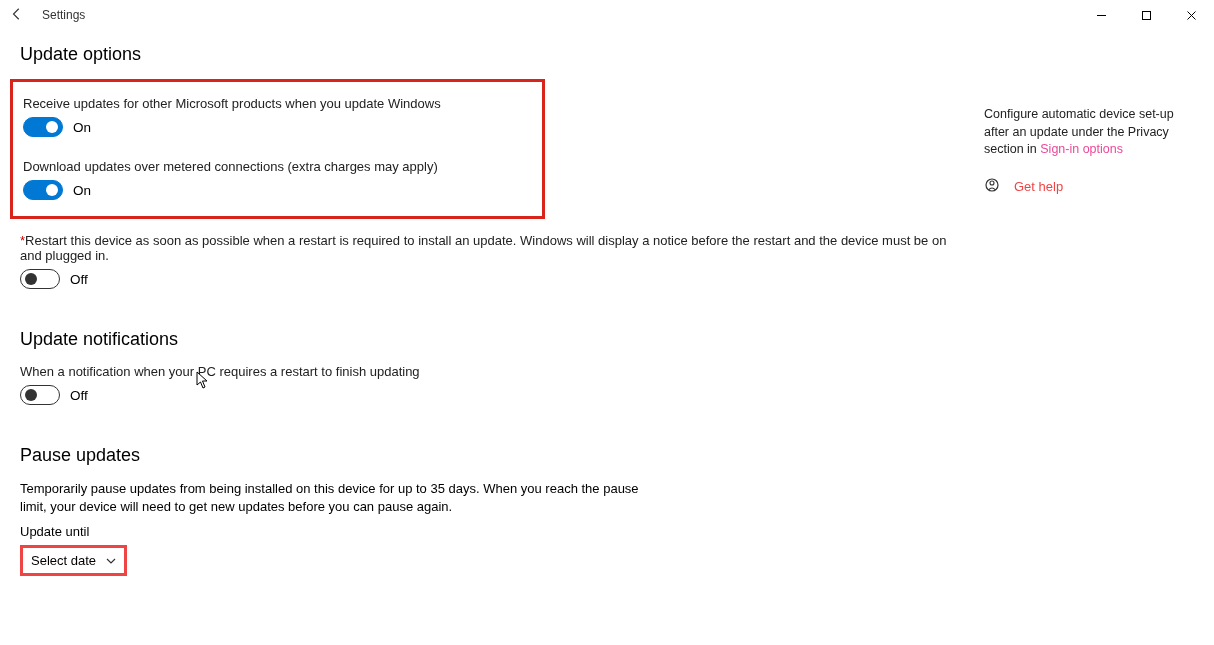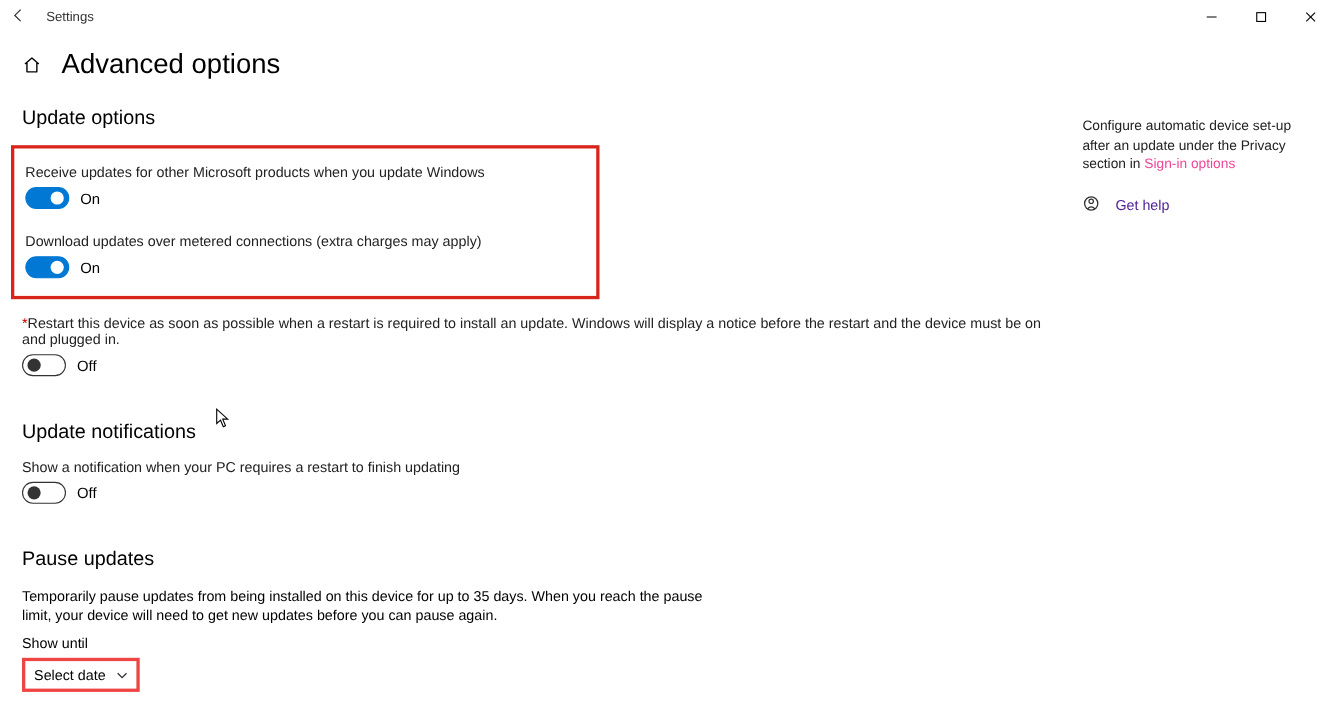--- a/index.html
+++ b/index.html
@@ -148,21 +148,21 @@
     font-size: 13px;
     display: inline-flex;
     align-items: center;
     gap: 10px;
     min-width: 84px;
     justify-content: space-between;
   }
   .select-box .chev svg { width: 10px; height: 10px; display:block; }
 
   .link {
-    color: #4c1d95;
+    color: #ef4444;
     font-size: 13px;
     margin-bottom: 14px;
     cursor: pointer;
   }
   .link-inline { color: #ec4899; cursor:pointer; }
 
   .help-row {
     display: flex;
     align-items: center;
     gap: 14px;
@@ -211,28 +211,20 @@
           <line x1="1.5" y1="1.5" x2="9.5" y2="9.5" stroke="#000" stroke-width="1"></line>
           <line x1="9.5" y1="1.5" x2="1.5" y2="9.5" stroke="#000" stroke-width="1"></line>
         </svg>
     </div>
   </div>
 </div>
 
 <div class="content">
   <div class="main-col">
 
-    <div class="page-header">
-      <span class="home-icon">
-        <svg viewBox="0 0 20 20">
-            <path d="M3 9 L10 3 L17 9 M5 8 V17 H15 V8" fill="none" stroke="#000" stroke-width="1.4" stroke-linejoin="round"></path>
-          </svg>
-      </span>
-      <h1>Advanced options</h1>
-    </div>
 
     
     <h2 class="section">Update options</h2>
 
     <div class="highlight-box">
       <div class="setting-block">
         <p class="setting-label">Receive updates for other Microsoft products when you update Windows</p>
         <div class="toggle-row">
           <div class="toggle on">
               <div class="knob"></div>
@@ -260,35 +252,35 @@
           </div>
         <span class="toggle-state">Off</span>
       </div>
     </div>
 
     <div class="section-gap"></div>
 
     
     <h2 class="section">Update notifications</h2>
     <div class="setting-block">
-      <p class="setting-label">Show a notification when your PC requires a restart to finish updating</p>
+      <p class="setting-label">When a notification when your PC requires a restart to finish updating</p>
       <div class="toggle-row">
         <div class="toggle off">
             <div class="knob"></div>
           </div>
         <span class="toggle-state">Off</span>
       </div>
     </div>
 
     <div class="section-gap"></div>
 
     
     <h2 class="section">Pause updates</h2>
     <p class="pause-desc">Temporarily pause updates from being installed on this device for up to 35 days. When you reach the pause limit, your device will need to get new updates before you can pause again.</p>
-    <div class="pause-until-label">Show until</div>
+    <div class="pause-until-label">Update until</div>
     <div class="select-box">
       <span>Select date</span>
       <span class="chev">
         <svg viewBox="0 0 10 10">
             <path d="M1 3 L5 7 L9 3" fill="none" stroke="#333" stroke-width="1.2"></path>
           </svg>
       </span>
     </div>
 
     <div class="section-gap-lg"></div>

